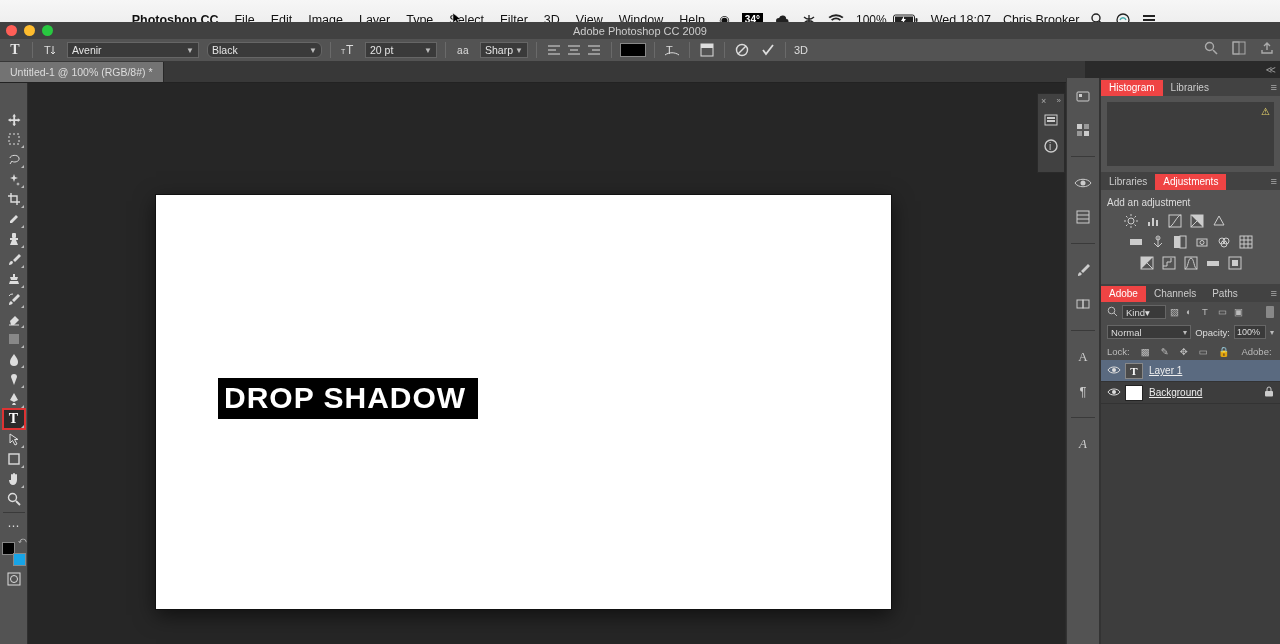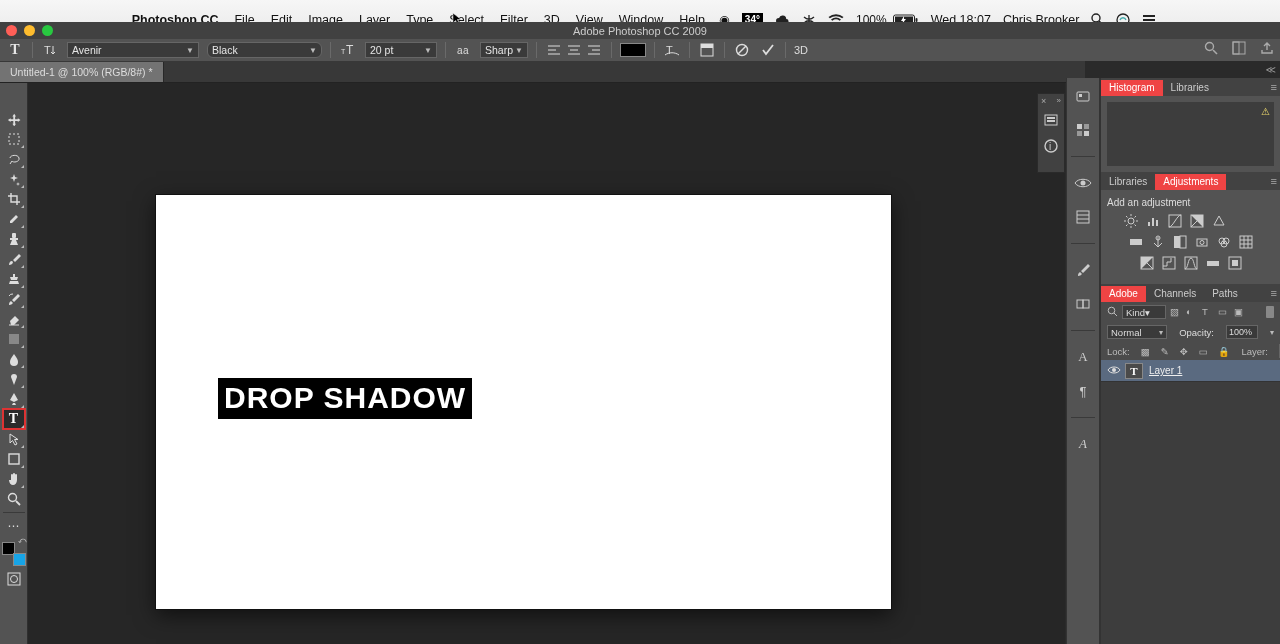--- a/index.html
+++ b/index.html
@@ -91,21 +91,21 @@
     position:absolute; top:83px; left:28px; right:215px; bottom:0;
     background:#262626; overflow:hidden;
   }
   .canvas {
     position:absolute; top:112px; left:128px; width:735px; height:414px;
     background:#fff; box-shadow:0 0 0 1px #111, 0 6px 20px rgba(0,0,0,.6);
   }
   .textsel {
     position:absolute; top:183px; left:62px; background:#000; color:#fff;
     font-family:"Avenir","Futura","Century Gothic",Arial,sans-serif;
-    font-weight:800; font-size:30px; letter-spacing:1px; padding:3px 6px 4px 6px;
+    font-weight:800; font-size:30px; letter-spacing:1px; padding:3px 12px 4px 6px;
     white-space:nowrap;
   }
 
   
   .docstrip{
     position:absolute; top:93px; right:215px; width:28px; height:80px;
     background:#414141; border:1px solid #2a2a2a; display:flex; flex-direction:column;
     align-items:center; padding-top:4px; gap:6px;
   }
   .docstrip .close{position:absolute; top:2px; left:3px; font-size:9px; color:#aaa;}
@@ -135,21 +135,21 @@
   .histbox{ height:64px; background:#3d3d3d; margin:6px; position:relative;}
   .histbox .warn{ position:absolute; right:4px; top:4px; color:#e6d26a;}
   .hist-play{position:absolute; left:6px; top:6px; color:#ddd;}
 
   .adj-body{ padding:4px 6px 8px;}
   .adj-title{ font-size:10px; color:#ddd; margin:3px 0 5px;}
   .adj-row{ display:flex; gap:6px; justify-content:flex-start; margin-bottom:5px; padding-left:16px;}
   .adj-row.centered{justify-content:center; padding-left:0;}
   .adj-ic{ width:16px;height:16px;color:#cfcfcf;display:flex;align-items:center;justify-content:center;}
 
-  .layer-opts{ display:flex; align-items:center; gap:12px; padding:3px 6px; background:#4b4b4b; font-size:9.5px;}
+  .layer-opts{ display:flex; align-items:center; gap:4px; padding:3px 6px; background:#4b4b4b; font-size:9.5px;}
   .layer-opts .dd{ background:#3a3a3a;border:1px solid #666;height:14px;flex:1;display:flex;align-items:center;padding:0 3px;position:relative;}
   .layer-opts .dd .ar{position:absolute;right:3px;font-size:8px;color:#bbb;}
   .layer-opts input{ width:32px;height:14px;background:#3a3a3a;border:1px solid #666;color:#ddd;font-size:9px;padding:0 2px;}
   .layer-filter{ display:flex; align-items:center; gap:4px; padding:3px 6px; background:#4b4b4b; font-size:9.5px;}
   .layer-filter .dd{background:#3a3a3a;border:1px solid #666;height:14px;width:44px;display:flex;align-items:center;padding:0 3px;position:relative;}
   .layer-filter .fi{width:12px;height:12px;color:#bbb;}
   .layer-filter .switch{margin-left:auto;width:8px;height:12px;background:#888;border-radius:1px;}
   .lock-row{display:flex;align-items:center;gap:11px;padding:2px 6px;background:#4b4b4b;font-size:9.5px;color:#bbb;}
 
   .layer-list{ background:#3d3d3d; flex:1; }
@@ -759,30 +759,46 @@
     <input value="100%" style="">
     <span style="font-size:8px;color:#bbb;">▾</span>
   </div>
   <div class="lock-row">
     <span>Lock:</span>
     <span>▩</span>
     <span>✎</span>
     <span>✥</span>
     <span>▭</span>
     <span>🔒</span>
-    <span style="margin-left:auto">Layer:</span>
+    <span style="margin-left:auto">Adobe:</span>
     <input style="width: 32px; height: 14px; background: rgb(58, 58, 58); border: 1px solid rgb(102, 102, 102); color: rgb(221, 221, 221); font-size: 9px; padding: 0px 2px;" value="100%">
     <span style="font-size:8px;color:#bbb;">▾</span>
   </div>
 
   <div class="layer-list">
     <div class="layer-item sel">
       <span class="eye">
         <svg width="14" height="10" viewBox="0 0 14 10">
             <path d="M1 5c2-4 10-4 12 0-2 4-10 4-12 0z" stroke="#ddd" fill="none"></path>
             <circle cx="7" cy="5" r="2" fill="#ddd"></circle>
           </svg>
       </span>
       <div class="thumb t">T</div>
       <span class="layer-name">Layer 1</span>
     </div>
+    <div class="layer-item">
+      <span class="eye">
+        <svg width="14" height="10" viewBox="0 0 14 10">
+            <path d="M1 5c2-4 10-4 12 0-2 4-10 4-12 0z" stroke="#ddd" fill="none"></path>
+            <circle cx="7" cy="5" r="2" fill="#ddd"></circle>
+          </svg>
+      </span>
+      <div class="thumb"></div>
+      <span class="layer-name">Background</span>
+      <span class="lockic">
+        <svg width="10" height="11" viewBox="0 0 10 11">
+            <rect x="1" y="5" width="8" height="5.5" rx="1" fill="#ccc"></rect>
+            <path d="M3 5V3a2 2 0 114 0v2" stroke="#ccc" fill="none"></path>
+          </svg>
+      </span>
+    </div>
   </div>
 </div>
 
 </body></html>

